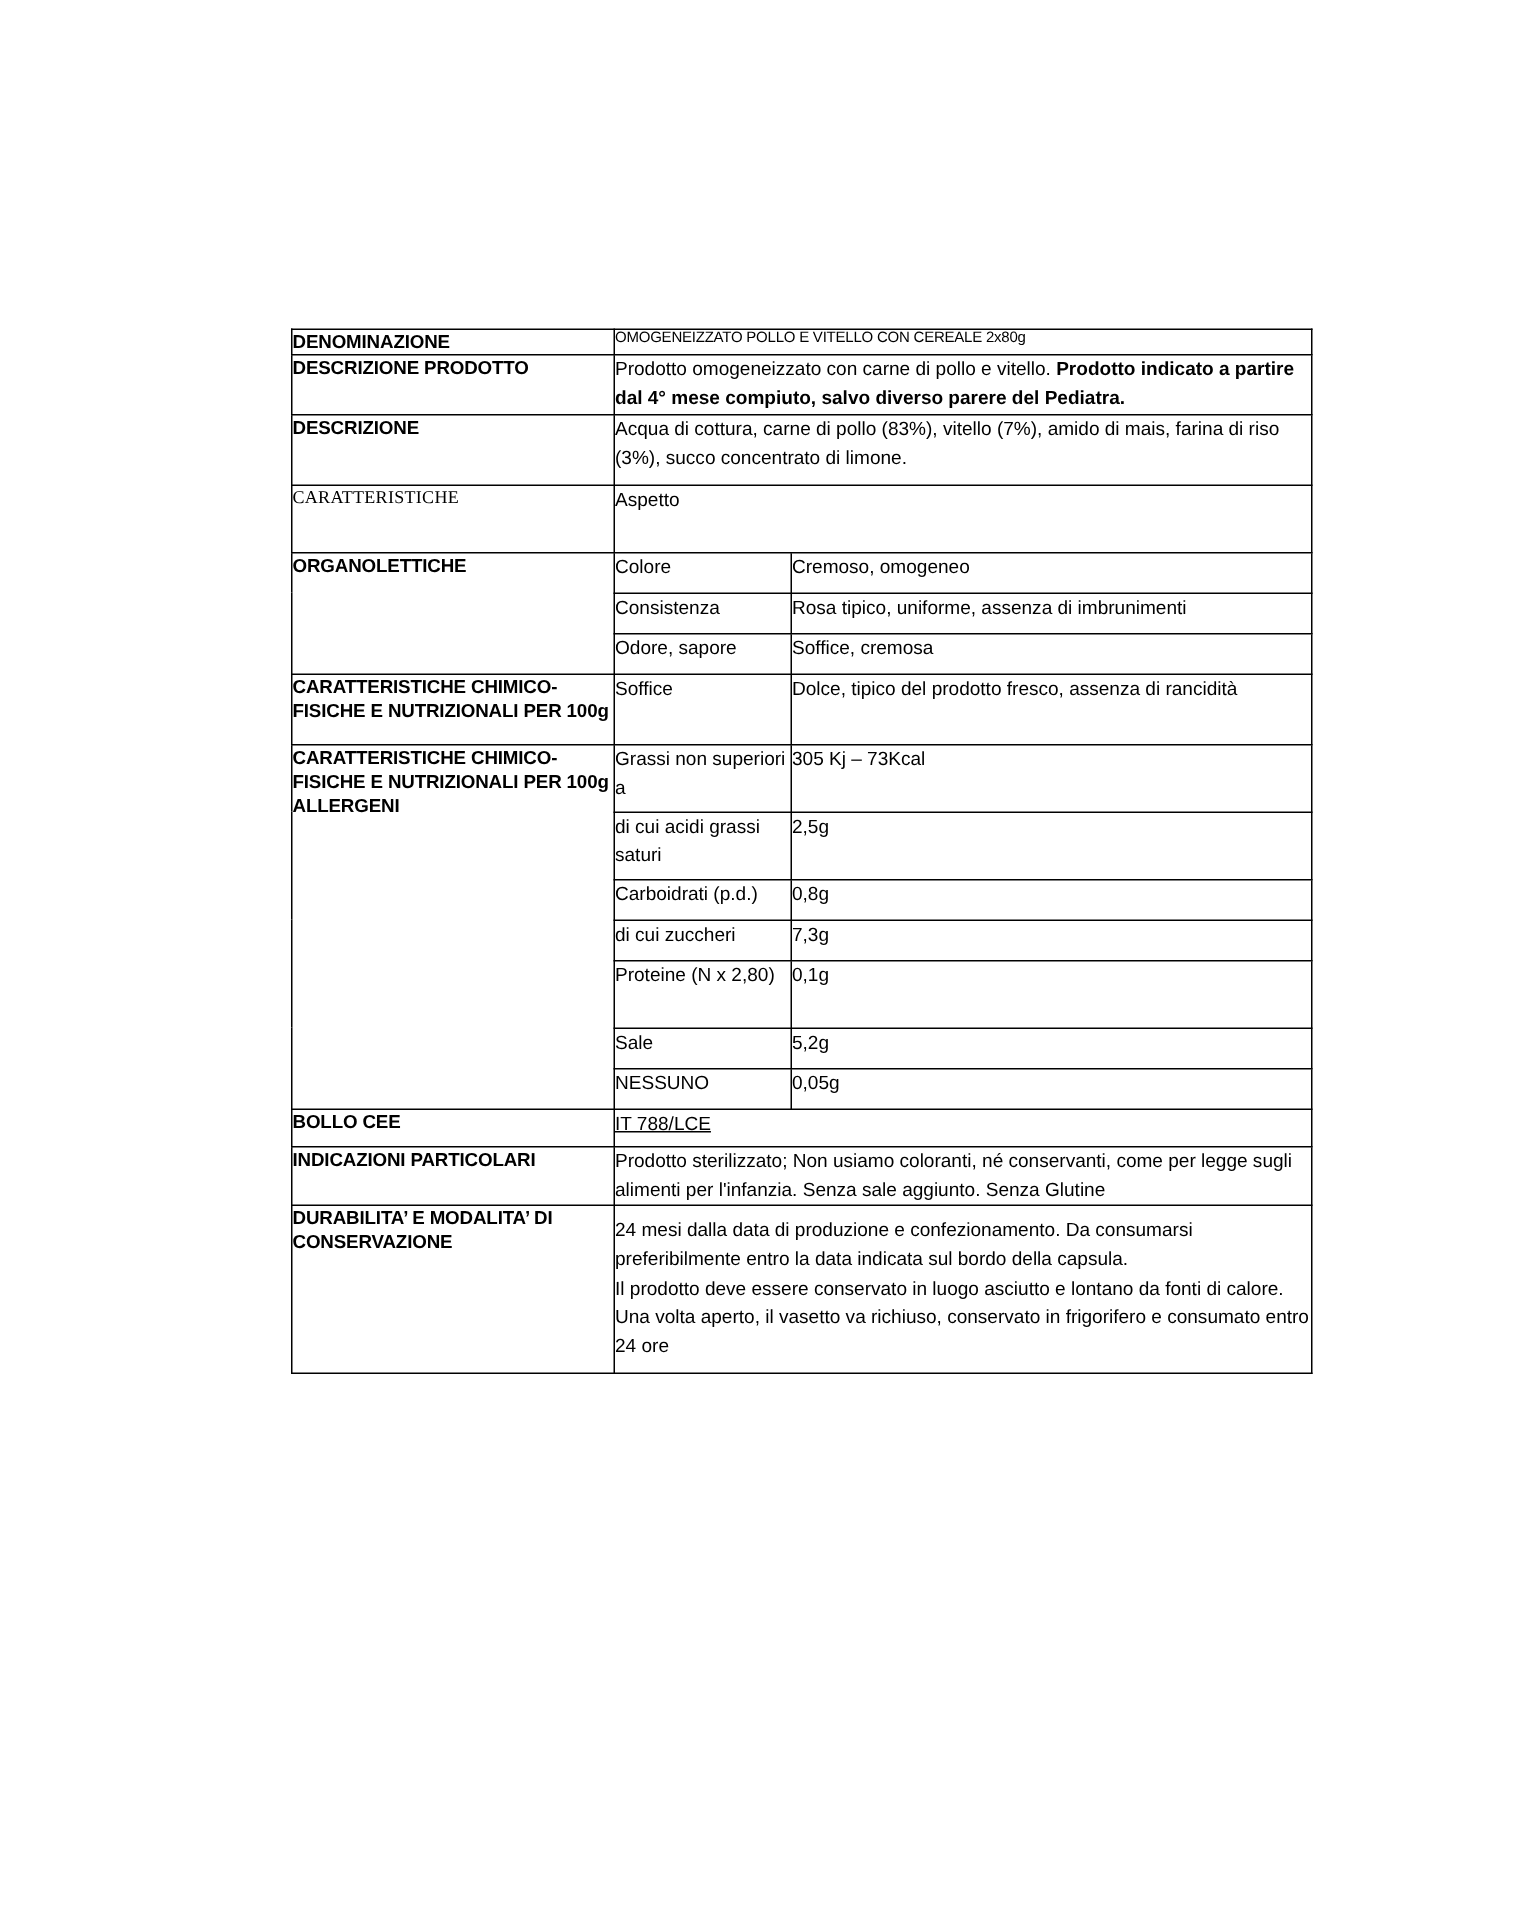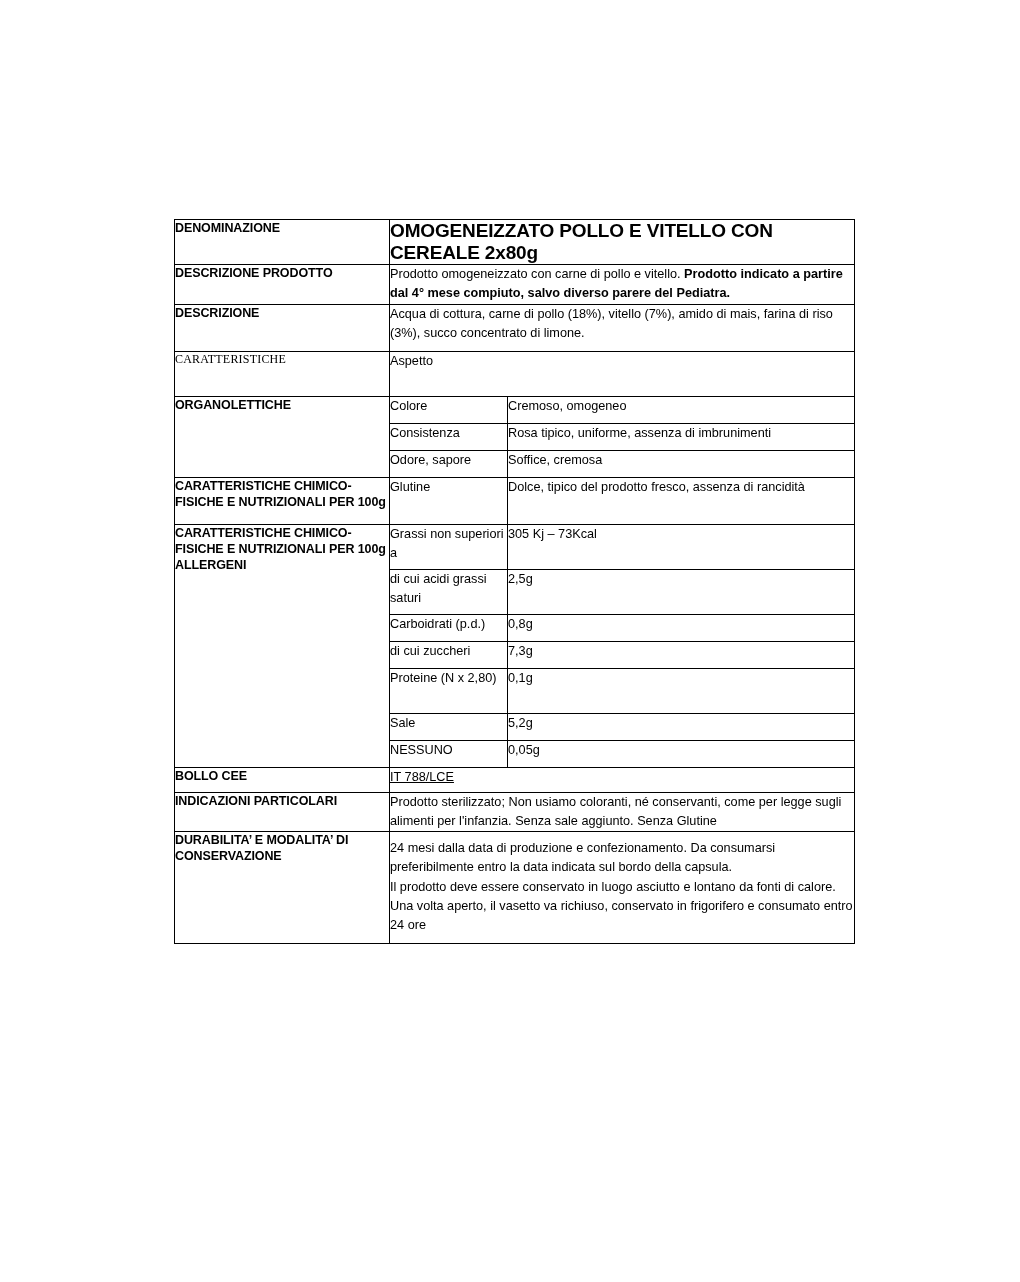--- a/index.html
+++ b/index.html
@@ -17,21 +17,21 @@
 
   .page {
     position: relative;
     width: 1020px;
     height: 1282px;
     background: #ffffff;
   }
 
   .spec-table {
     position: absolute;
-    left: 174px;
+    left: 194px;
     top: 219px;
     width: 680px;
     border-collapse: collapse;
     table-layout: fixed;
     border-radius: 19px;
   }
 
   .spec-table td {
     border: 1px solid #000000;
     padding: 0;
@@ -67,22 +67,22 @@
     font-size: 12.7px;
     line-height: 1.52;
     padding: 6px 8px 6px 9px;
     vertical-align: top;
   }
   .val-bottom { vertical-align: bottom; padding-bottom: 5px; }
   .val-mid    { vertical-align: middle; }
   .val b { font-weight: bold; }
 
   .val-title {
-    font-weight: bold;
-    font-size: 19px;
+    font-weight: normal;
+    font-size: 10px;
     letter-spacing: -0.15px;
     vertical-align: middle;
     padding: 8px 8px 8px 9px;
   }
 
   
   .sub {
     font-size: 12.7px;
     line-height: 1.5;
     padding: 6px 5px 6px 8px;
@@ -116,21 +116,21 @@
         <td class="val-title" colspan="2">OMOGENEIZZATO POLLO E VITELLO CON CEREALE  2x80g</td>
       </tr>
 
       <tr>
         <td class="lbl lbl-mid">DESCRIZIONE PRODOTTO</td>
         <td class="val val-mid" colspan="2"><span>Prodotto omogeneizzato con carne di pollo e vitello.  </span><b>Prodotto indicato a partire dal 4° mese compiuto, salvo diverso parere del Pediatra.</b></td>
       </tr>
 
       <tr>
         <td class="lbl lbl-mid">DESCRIZIONE</td>
-        <td class="val val-mid" colspan="2" style="height:46px;">Acqua di cottura, carne di pollo (18%),  vitello (7%), amido di mais, farina di riso (3%), succo concentrato di limone.</td>
+        <td class="val val-mid" colspan="2" style="height:46px;">Acqua di cottura, carne di pollo (83%),  vitello (7%), amido di mais, farina di riso (3%), succo concentrato di limone.</td>
       </tr>
 
       <tr>
         <td class="lbl lbl-serif lbl-mid" rowspan="1">CARATTERISTICHE</td>
         <td class="val val-mid h-aspetto" colspan="2">Aspetto</td>
       </tr>
 
       <tr>
         <td class="lbl lbl-mid" rowspan="3">ORGANOLETTICHE</td>
         <td class="sub sub-mid h-line">Colore</td>
@@ -142,21 +142,21 @@
         <td class="val val-mid">Rosa tipico, uniforme, assenza di imbrunimenti</td>
       </tr>
 
       <tr>
         <td class="sub sub-mid h-line">Odore, sapore</td>
         <td class="val val-mid">Soffice, cremosa</td>
       </tr>
 
       <tr>
         <td class="lbl lbl-mid">CARATTERISTICHE CHIMICO-FISICHE E NUTRIZIONALI PER 100g</td>
-        <td class="sub sub-mid h-energia">Glutine</td>
+        <td class="sub sub-mid h-energia">Soffice</td>
         <td class="val val-mid">Dolce, tipico del prodotto fresco, assenza di rancidità</td>
       </tr>
 
       <tr>
         <td class="lbl lbl-block" rowspan="7">CARATTERISTICHE CHIMICO-FISICHE E NUTRIZIONALI PER 100g ALLERGENI</td>
         <td class="sub h-two">Grassi non superiori a</td>
         <td class="val val-bottom">305 Kj – 73Kcal</td>
       </tr>
       <tr>
         <td class="sub h-two">di cui acidi grassi saturi</td>

